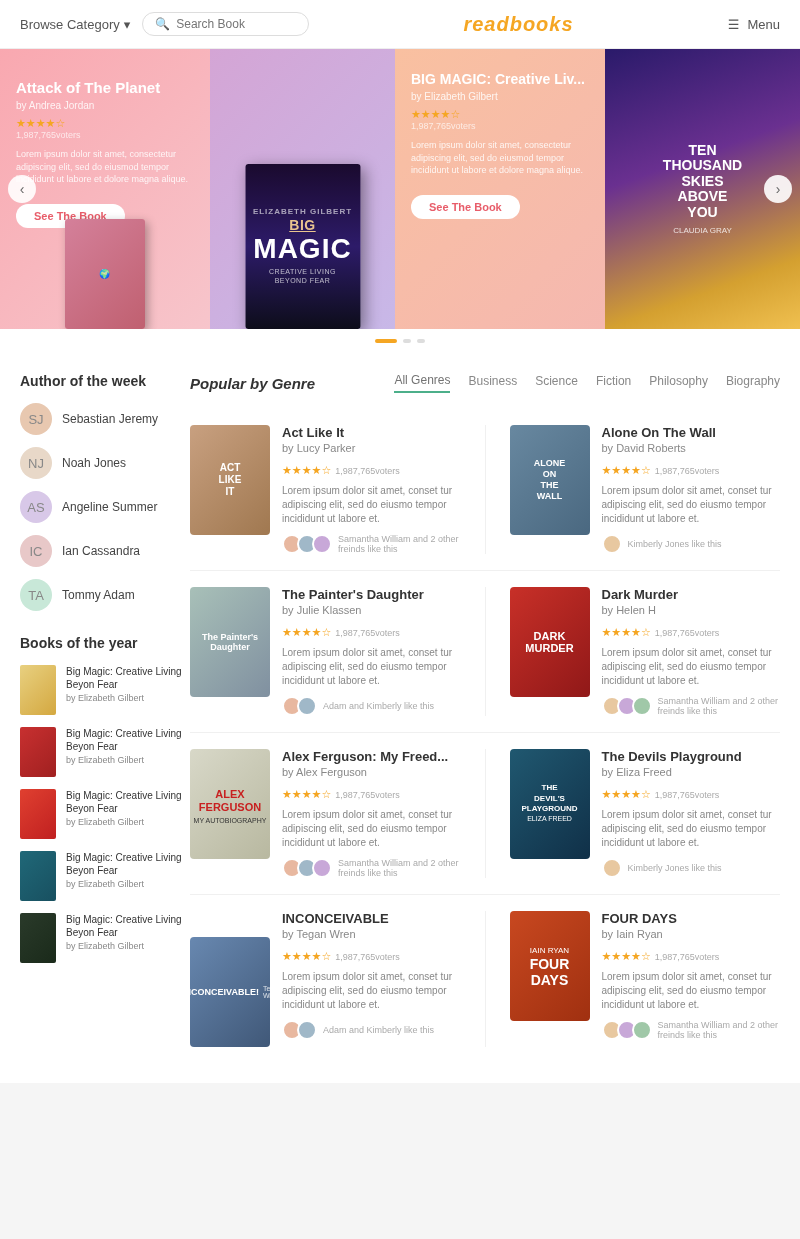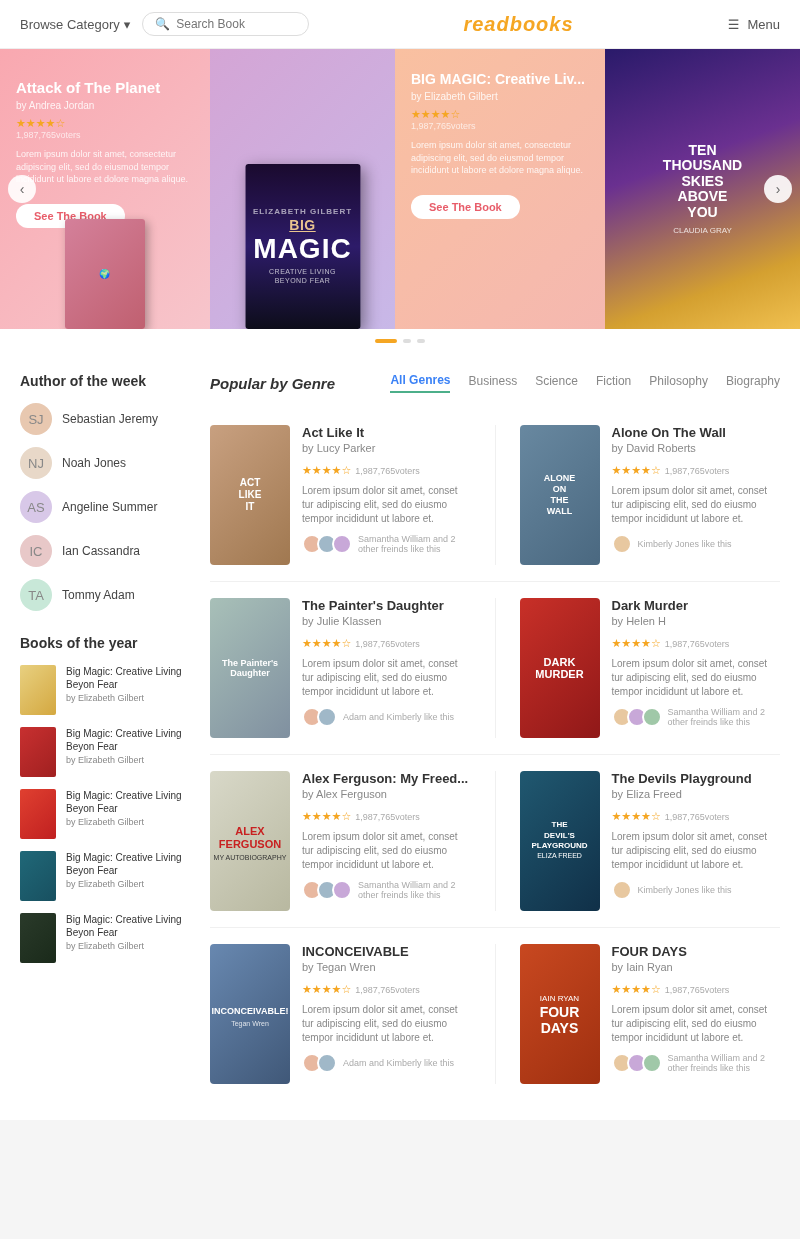--- a/index.html
+++ b/index.html
@@ -32,21 +32,21 @@
     .hero-carousel-btn {
       position: absolute; top: 50%; transform: translateY(-50%);
       background: rgba(255,255,255,0.9); border: none; border-radius: 50%;
       width: 28px; height: 28px; cursor: pointer; font-size: 14px; color: #666;
       display: flex; align-items: center; justify-content: center; z-index: 10;
     }
     .hero-carousel-btn.prev { left: 8px; }
     .hero-carousel-btn.next { right: 8px; }
 
     
-    .main-content { display: flex; padding: 20px; gap: 20px; background: #fff; justify-content: center; }
+    .main-content { display: flex; padding: 20px; background: #fff; justify-content: center; }
 
     
     .sidebar { width: 170px; flex-shrink: 0; }
     .sidebar-section { margin-bottom: 24px; }
     .sidebar-title { font-size: 14px; font-weight: 700; color: #333; margin-bottom: 14px; }
     .author-item { display: flex; align-items: center; gap: 10px; margin-bottom: 12px; cursor: pointer; }
     .author-avatar {
       width: 32px; height: 32px; border-radius: 50%; background: #ddd;
       flex-shrink: 0; overflow: hidden; display: flex; align-items: center;
       justify-content: center; font-size: 13px; color: #888;
@@ -63,29 +63,29 @@
     .boy-info { flex: 1; }
     .boy-title { font-size: 10px; font-weight: 400; color: #333; line-height: 1.3; }
     .boy-author { font-size: 9px; color: #888; margin-top: 2px; }
 
     
     .genre-section { flex: 1; }
     .genre-header { display: flex; align-items: center; justify-content: space-between; margin-bottom: 16px; }
     .genre-title { font-size: 15px; font-weight: 700; color: #333; font-style: italic; }
     .genre-tabs { display: flex; gap: 18px; align-items: center; }
     .genre-tab { font-size: 12px; color: #888; cursor: pointer; padding-bottom: 4px; }
-    .genre-tab.active { color: #3b82f6; font-weight: 700; border-bottom: 2px solid #4caf8a; }
+    .genre-tab.active { color: #737373; font-weight: 400; border-bottom: 2px solid #4caf8a; }
     .books-grid { display: flex; flex-direction: column; gap: 0; }
     .book-row {
       display: flex; gap: 16px; padding: 16px 0;
       border-bottom: 1px solid #f0f0f0;
     }
     .book-card { display: flex; gap: 12px; flex: 1; }
     .book-thumb {
-      width: 80px; height: 140px; border-radius: 4px; flex-shrink: 0;
+      width: 80px; height: 110px; border-radius: 4px; flex-shrink: 0;
       object-fit: cover; background: #ccc;
     }
     .book-thumb.act-like-it { background: linear-gradient(135deg, #c8a080, #a07850); }
     .book-thumb.alone-wall { background: linear-gradient(135deg, #6888a0, #4a6880); }
     .book-thumb.painters-daughter { background: linear-gradient(135deg, #a8c0b8, #8090a0); }
     .book-thumb.dark-murder { background: linear-gradient(135deg, #c83028, #901818); }
     .book-thumb.alex-ferguson { background: linear-gradient(135deg, #d8d8c8, #b8b8a0); }
     .book-thumb.devils-playground { background: linear-gradient(135deg, #205870, #103048); }
     .book-thumb.inconceivable { background: linear-gradient(135deg, #6888b0, #405878); }
     .book-thumb.four-days { background: linear-gradient(135deg, #c84820, #a03010); }
@@ -409,21 +409,21 @@
               </div>
               <span class="like-text">Kimberly Jones like this</span>
             </div>
           </div>
         </div>
       </div>
 
       <div class="book-row" style="border-bottom:none;">
 
         <div class="book-card">
-          <div class="book-thumb inconceivable" style="display:flex;align-items:center;justify-content:center;flex-direction:column;">
+          <div class="book-thumb inconceivable" style="display:flex;align-items:center;justify-content:center;flex-direction:row;margin-top:26px;">
             <div style="color:#fff;font-size:9px;font-weight:800;text-align:center;padding:4px;">INCONCEIVABLE!</div>
             <div style="color:rgba(255,255,255,0.8);font-size:7px;">Tegan Wren</div>
           </div>
           <div class="book-info">
             <div class="book-title">INCONCEIVABLE</div>
             <div class="book-author">by Tegan Wren</div>
             <div><span class="book-stars">★★★★☆</span><span class="book-votes">1,987,765voters</span></div>
             <div class="book-desc">Lorem ipsum dolor sit amet, conset tur adipiscing elit, sed do eiusmo tempor incididunt ut labore et.</div>
             <div class="book-likes">
               <div class="like-avatars">

